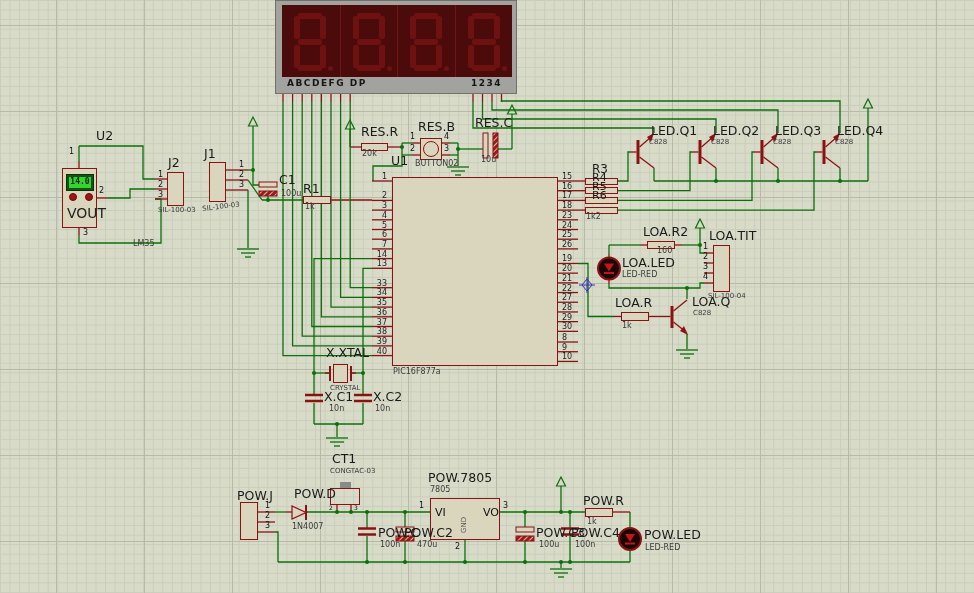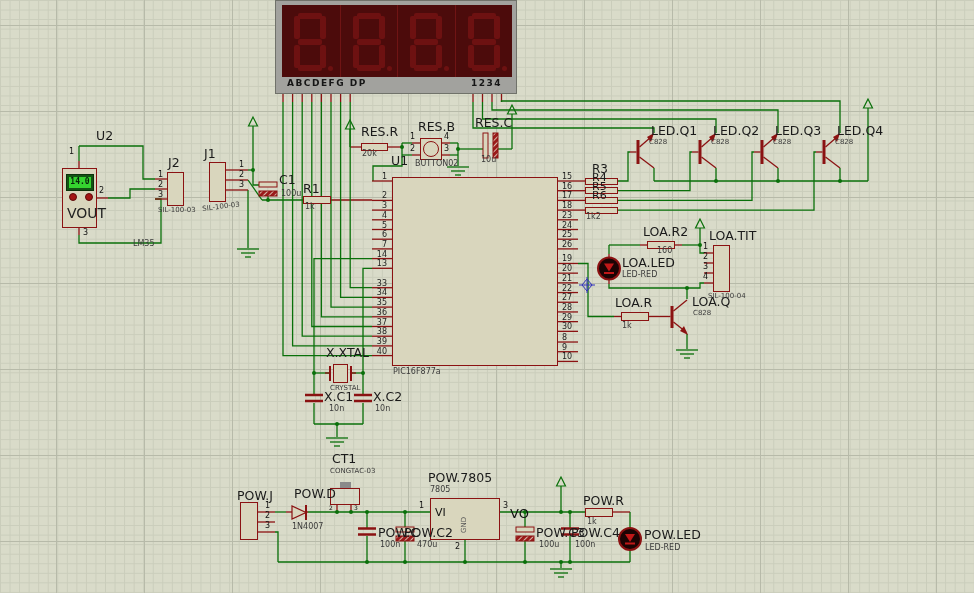--- a/index.html
+++ b/index.html
@@ -579,18 +579,18 @@
   <span class="pn" style="left:703px;top:253px">2</span>
   <span class="pn" style="left:703px;top:263px">3</span>
   <span class="pn" style="left:703px;top:273px">4</span>
   <span class="pn" style="left:265px;top:502px">1</span>
   <span class="pn" style="left:265px;top:512px">2</span>
   <span class="pn" style="left:265px;top:522px">3</span>
   <span class="pn" style="left:419px;top:502px">1</span>
   <span class="pn" style="left:503px;top:502px">3</span>
   <span class="pn" style="left:455px;top:543px">2</span>
   <span class="pn" style="left:435px;top:507px;font-size:11px">VI</span>
-  <span class="pn" style="left:510px;top:507px;font-size:13px">VO</span>
+  <span class="pn" style="left:483px;top:507px;font-size:11px">VO</span>
   <span class="gnd7805 rot" style="left:461px;top:533px">GND</span>
   <span class="pn tiny" style="left:329px;top:505px">2</span>
   <span class="pn tiny" style="left:354px;top:505px">3</span>
 
 </div>
 
 </body></html>

